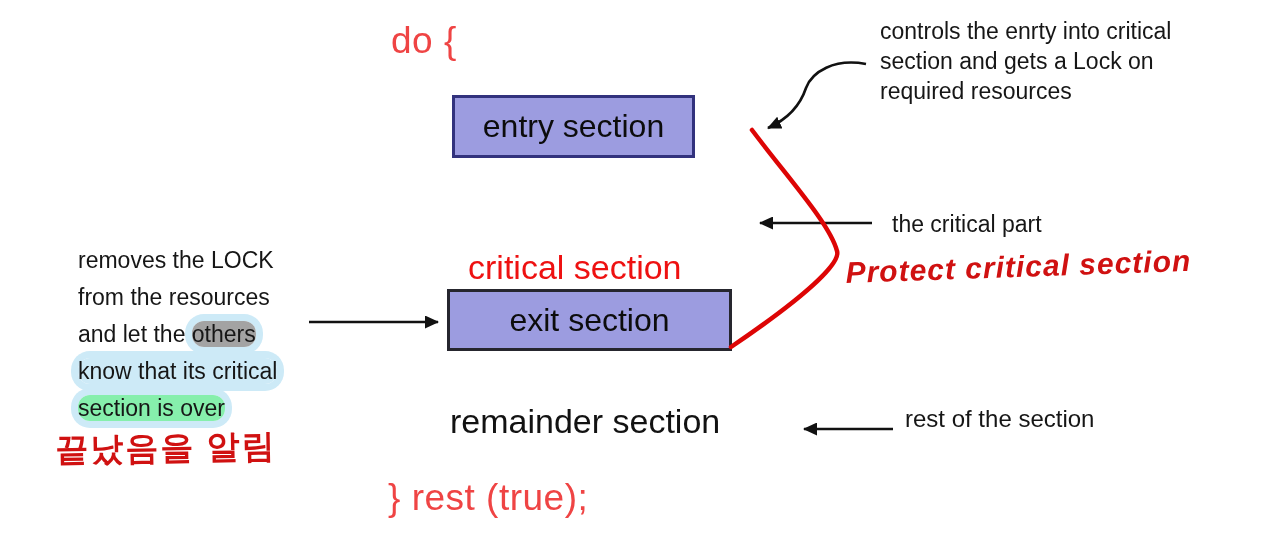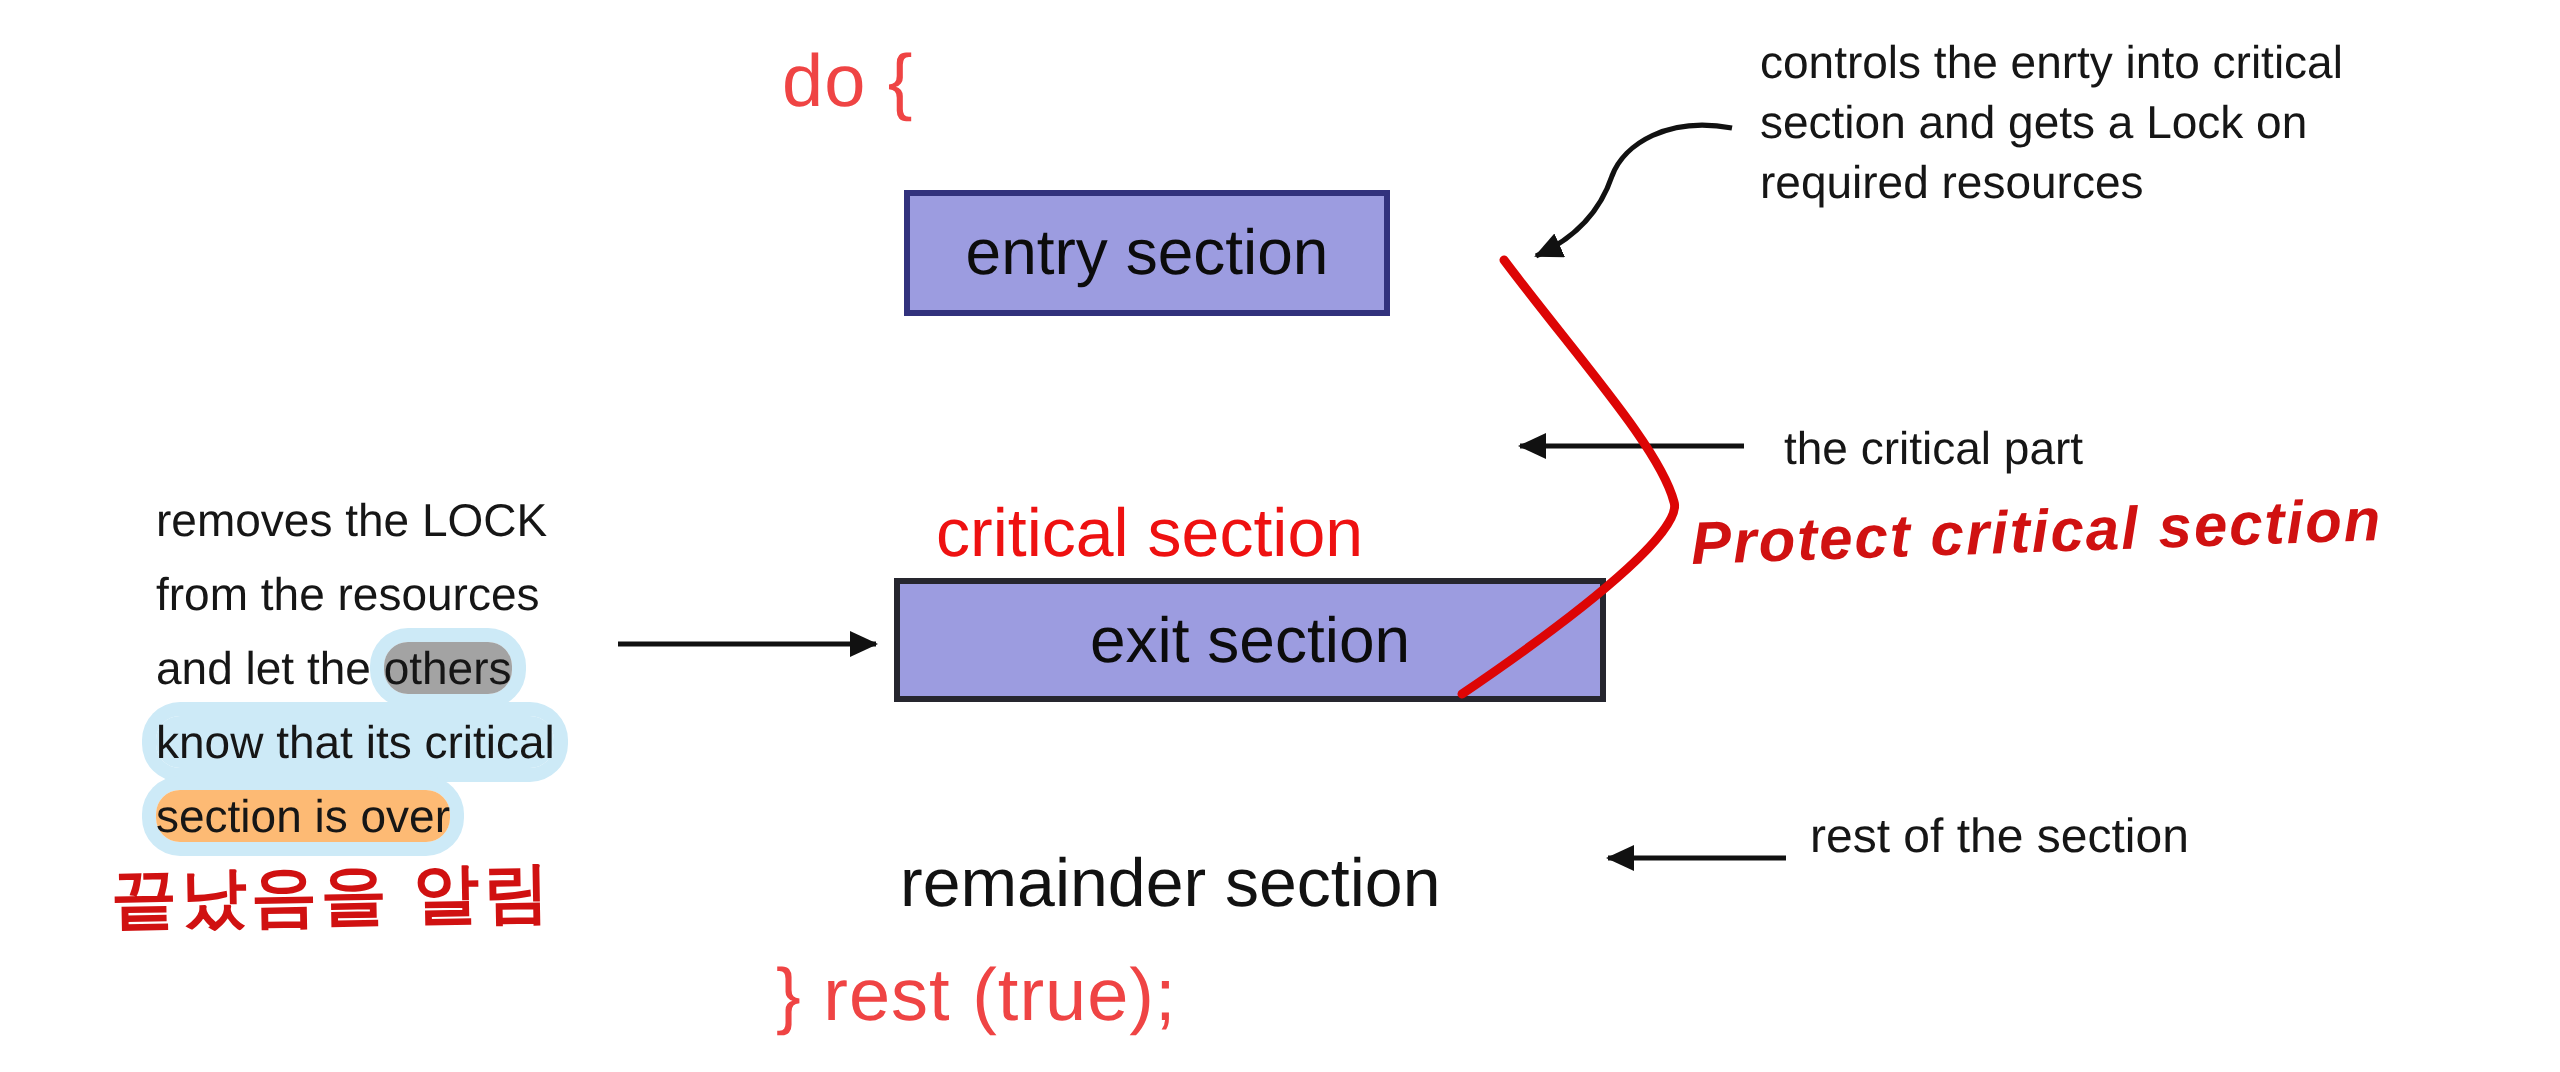--- a/index.html
+++ b/index.html
@@ -7,21 +7,21 @@
     position:relative;width:1280px;height:536px;background:#ffffff;overflow:hidden;
     font-family:"Liberation Sans", sans-serif;color:#111;
   }
   .abs{position:absolute;}
   .code{font-size:37px;color:#ef4444;letter-spacing:0.5px;margin-left:17px;}
   .box{
     position:absolute;display:flex;align-items:center;justify-content:center;
     font-size:32px;color:#0c0c0c;box-sizing:border-box;
   }
   .box.entry{left:452px;top:95px;width:243px;height:63px;border:3px solid #32327d;}
-  .box.exit{left:447px;top:289px;width:356px;height:62px;border:3px solid #26262e;}
+  .box.exit{left:447px;top:289px;width:285px;height:62px;border:3px solid #26262e;}
   .critical{font-size:34px;}
   .remainder{font-size:34px;color:#121212;}
   .note{font-size:23px;color:#161616;line-height:30px;}
   .sidenote{font-size:23px;color:#161616;line-height:37px;margin-left:48px;}
   .hl{border-radius:12px;}
   .hand-red{
     font-size:30px;font-weight:bold;font-style:italic;letter-spacing:1px;
     transform:rotate(-2deg);transform-origin:left top;
   }
   .hand-korean{
@@ -41,38 +41,38 @@
   <div class="box entry" id="entry-box" style="background: rgb(156, 156, 224);">
     <span>entry section</span>
   </div>
 
   <div class="abs critical" id="critical-label" style="left: 468px; top: 202px; color: rgb(238, 17, 17); margin-top: 46px;">critical section</div>
 
   <div class="box exit" id="exit-box" style="background: rgb(156, 156, 224);">
     <span>exit section</span>
   </div>
 
-  <div class="abs remainder" style="left:450px;top:402px;margin-top:21px;">remainder section</div>
+  <div class="abs remainder" style="left:450px;top:402px;">remainder section</div>
 
   <div class="abs note" style="left:880px;top:16px;width:410px;">
     <div>controls the enrty into critical</div>
     <div>section and gets a Lock on</div>
     <div>required resources</div>
   </div>
 
   <div class="abs note" style="left:892px;top:209px;">the critical part</div>
 
   <div class="abs note" style="left:905px;top:404px;font-size:24px;">rest of the section</div>
 
   <div class="abs sidenote" id="exit-note" style="left:30px;top:242px;width:300px;">
       <div>removes the LOCK</div>
       <div>from the resources</div>
       <div>and let the <span class="hl" style="background: #a3a3a3; box-shadow: rgb(205, 234, 247) 0px 0px 0px 7px;">others</span></div>
       <div><span class="hl" style="background: rgb(205, 234, 247); box-shadow: rgb(205, 234, 247) 0px 0px 0px 7px;">know that its critical</span></div>
-      <div><span class="hl" style="background: #fdba74; box-shadow: rgb(205, 234, 247) 0px 0px 0px 7px;">section is over</span></div>
+      <div><span class="hl" style="background: #86efac; box-shadow: rgb(205, 234, 247) 0px 0px 0px 7px;">section is over</span></div>
     </div>
 
   <div class="abs hand-red" id="protect-text" style="left: 845px; top: 256px; color: rgb(208, 17, 17);">Protect critical section</div>
   <div class="abs hand-korean" id="korean-text" style="left: 55px; top: 428px; color: rgb(208, 17, 17);">끝났음을 알림</div>
 
   <svg class="overlay" width="1280" height="536" viewBox="0 0 1280 536">
     <defs>
       <marker id="ah" markerWidth="15" markerHeight="13" refX="13" refY="6.5" orient="auto" markerUnits="userSpaceOnUse">
         <path d="M0,0 L14,6.5 L0,13 z" fill="#111111"></path>
       </marker>

